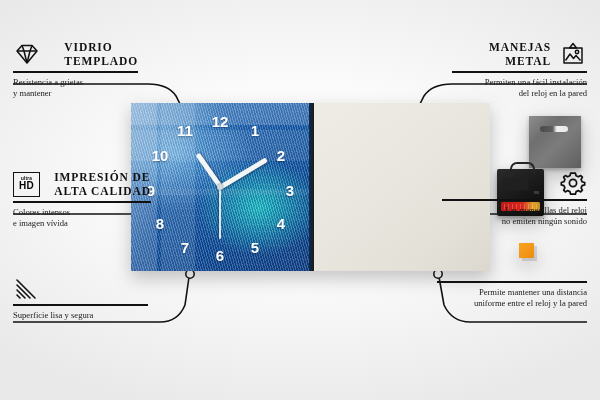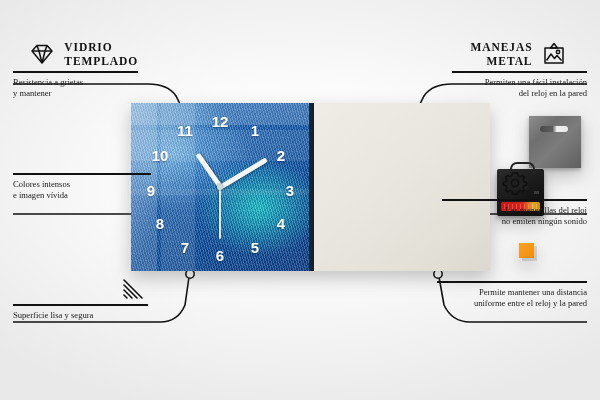--- a/index.html
+++ b/index.html
@@ -106,23 +106,23 @@
 
   
   .callout{position:absolute;}
   .callout .head{display:flex;align-items:center;gap:8px;}
   .callout .title{
     font-weight:700;font-size:11.5px;letter-spacing:.9px;color:#111;
     line-height:1.22;text-transform:uppercase;white-space:pre-line;
   }
   .callout .rule{height:1.5px;background:#111;margin:3px 0 4px;}
   .callout .desc{font-size:8.6px;color:#1a1a1a;line-height:1.32;white-space:pre-line;}
-  .c-left .head{justify-content:flex-end;}
+  .c-left .head{justify-content:space-between;}
   .c-left .title,.c-left .desc{text-align:left;}
-  .c-right .head{justify-content:center;}
+  .c-right .head{justify-content:flex-end;}
   .c-right .title,.c-right .desc{text-align:right;}
   .ic{flex:0 0 auto;display:block;}
 
   
   .hdbox{width:25px;height:23px;border:1.6px solid #111;display:flex;flex-direction:column;
     align-items:center;justify-content:center;font-family:"Liberation Sans",sans-serif;line-height:1;}
   .hdbox .u{font-size:4.6px;font-weight:700;letter-spacing:.2px;}
   .hdbox .h{font-size:10px;font-weight:700;letter-spacing:.3px;}
 
   svg.leader{position:absolute;left:0;top:0;width:600px;height:400px;pointer-events:none;}
@@ -204,20 +204,28 @@
       </svg>
       <div class="title">VIDRIO
 TEMPLADO</div>
     </div>
     <div class="rule"></div>
     <div class="desc">Resistencia a grietas
 y mantener</div>
   </div>
 
   <div class="callout c-left" style="left:13px;top:170px;width:138px">
+    <div class="head">
+      <div class="hdbox">
+        <span class="u">ultra</span>
+        <span class="h">HD</span>
+      </div>
+      <div class="title">IMPRESIÓN DE
+ALTA CALIDAD</div>
+    </div>
     <div class="rule"></div>
     <div class="desc">Colores intensos
 e imagen vívida</div>
   </div>
 
   <div class="callout c-left" style="left:13px;top:277px;width:135px">
     <div class="head">
       <svg class="ic" width="28" height="24" viewBox="0 0 28 24">
         <g stroke="#111" stroke-width="1.6" stroke-linecap="round">
           <path d="M4,3 L22,21"></path>

